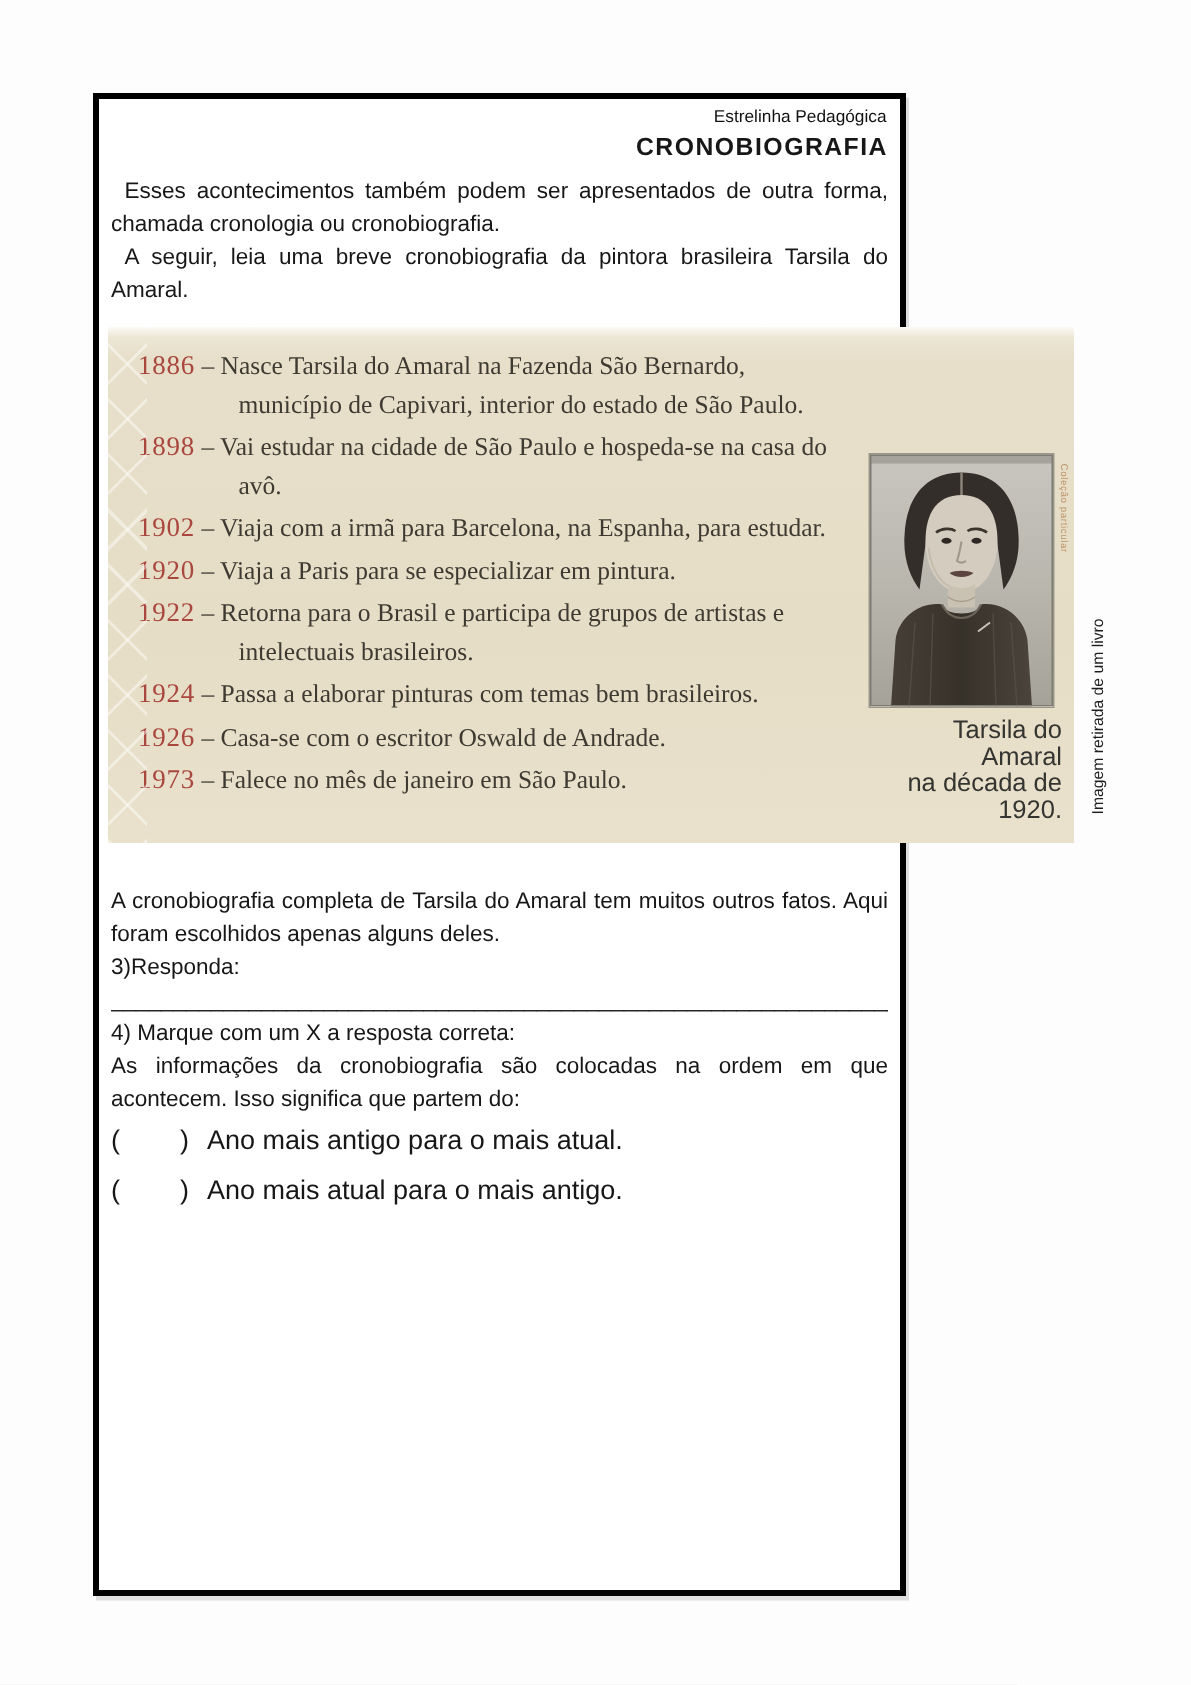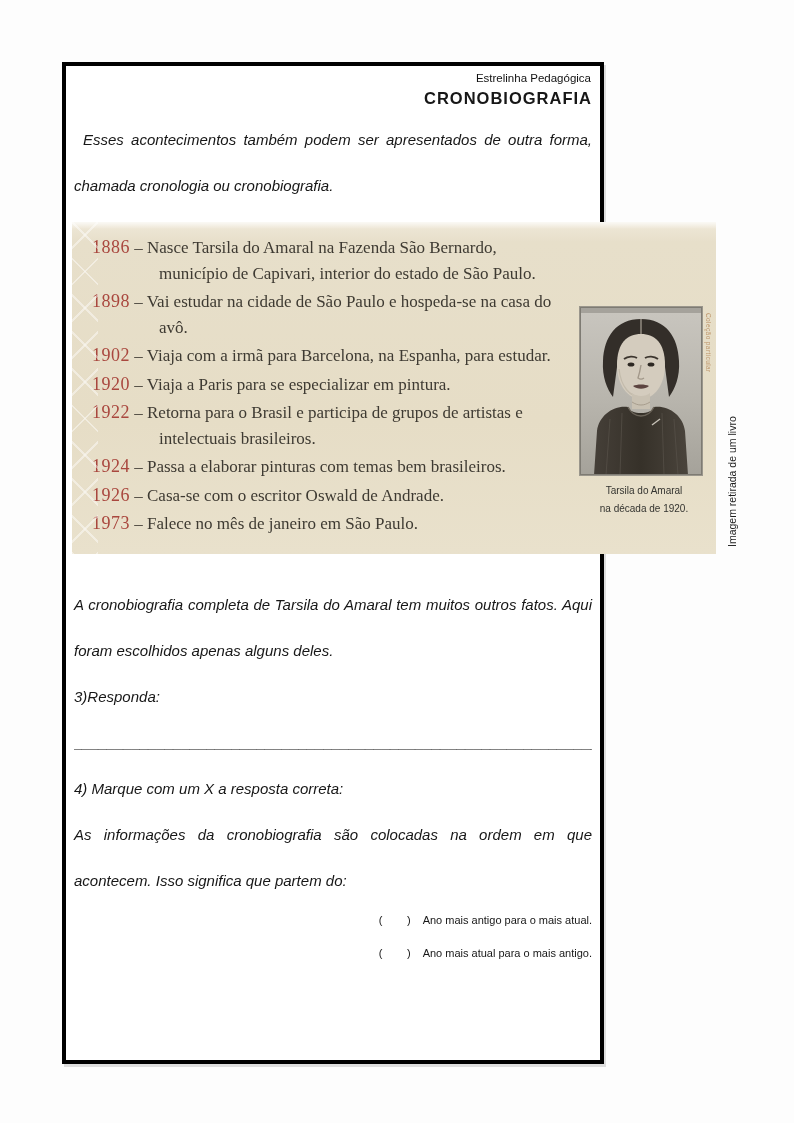--- a/index.html
+++ b/index.html
@@ -8,21 +8,21 @@
     position:relative; width:794px; height:1123px; background:#fdfdfd;
     font-family:"Liberation Sans", sans-serif; color:#171717; overflow:hidden;
   }
   .frame {
     position:absolute; left:62px; top:62px; width:542px; height:1002px;
     border:4px solid #000; background:#fff; padding:4px 8px 0 8px;
     box-shadow:2px 3px 0 rgba(0,0,0,0.12);
   }
   .brand { text-align:right; font-size:11.5px; color:#111; margin:2px 1px 0 0; }
   .title { text-align:right; font-size:16.5px; font-weight:bold; letter-spacing:1px; margin:5px 0 9px 0; }
-  .para { font-size:15px; line-height:46px; text-align:justify;font-style:italic; }
+  .para { font-size:15px; line-height:22px; text-align:justify; }
   .para.indent { text-indent:9px; }
 
   
   .clipwrap { position:relative; margin-top:13px; }
   .clipbox {
     position:relative; width:644px; min-height:326px; margin-left:-2px;
     background:linear-gradient(180deg,#efe9d9 0%, #e7dfca 6%, #e6ddc6 60%, #e9e1cc 100%);
     padding:13px 6px 14px 20px; overflow:hidden;
   }
   .clipbox::before { 
@@ -41,43 +41,44 @@
     color:#3e3a32; padding-left:67px; text-indent:-67px; margin-bottom:3px; text-align:left;
   }
   .yr { color:#a9473e; font-size:18px; letter-spacing:0.5px; }
   .dash { white-space:pre; }
   .photo-block { float:right; width:128px; margin:72px 2px 0 12px; position:relative; }
   .photo-frame { width:122px; height:168px; display:block; box-shadow:0 0 0 1px #9a968c; }
   .photo-credit {
     position:absolute; top:6px; right:-4px; writing-mode:vertical-rl;
     font-size:6.5px; color:#bc946a; letter-spacing:0.4px; white-space:nowrap;
   }
-  .caption { margin-top:7px; font-size:10px; line-height:17.5px; color:#343430; text-align:center; text-indent:0; }
+  .caption { margin-top:7px; font-size:17px; line-height:17.5px; color:#343430; text-align:right; text-indent:0; }
   .book-credit {
     position:absolute; left:652px; top:325px; transform-origin:0 0; transform:rotate(-90deg);
     font-size:10.5px; color:#1d1d1d; white-space:nowrap; width:150px;
   }
 
   
   .section { margin-top:28px; }
   .blank { letter-spacing:0; white-space:nowrap; }
   .fullline { white-space:nowrap; overflow:hidden; text-align:left; }
-  .opt { font-size:11px; line-height:33px;text-align:right; }
+  .opt { font-size:18px; line-height:33px; }
   .marker { white-space:pre; display:inline-block; margin-right:12px; }
 </style>
 </head>
 <body>
 
 <div class="canvas">
   <div class="frame">
 
     <div class="brand">Estrelinha Pedagógica</div>
     <h1 class="title">CRONOBIOGRAFIA</h1>
 
     <p class="para indent">Esses acontecimentos também podem ser apresentados de outra forma, chamada cronologia ou cronobiografia.</p>
+    <p class="para indent">A seguir, leia uma breve cronobiografia da pintora brasileira Tarsila do Amaral.</p>
 
     <div class="clipwrap">
       <div class="clipbox">
 
         <div class="photo-block">
           <svg class="photo-frame" viewBox="0 0 122 168" xmlns="http://www.w3.org/2000/svg">
             <defs>
               <linearGradient id="bgg" x1="0" y1="0" x2="0" y2="1">
                 <stop offset="0" stop-color="#c9c6bf"></stop>
                 <stop offset="0.55" stop-color="#b8b5ad"></stop>

